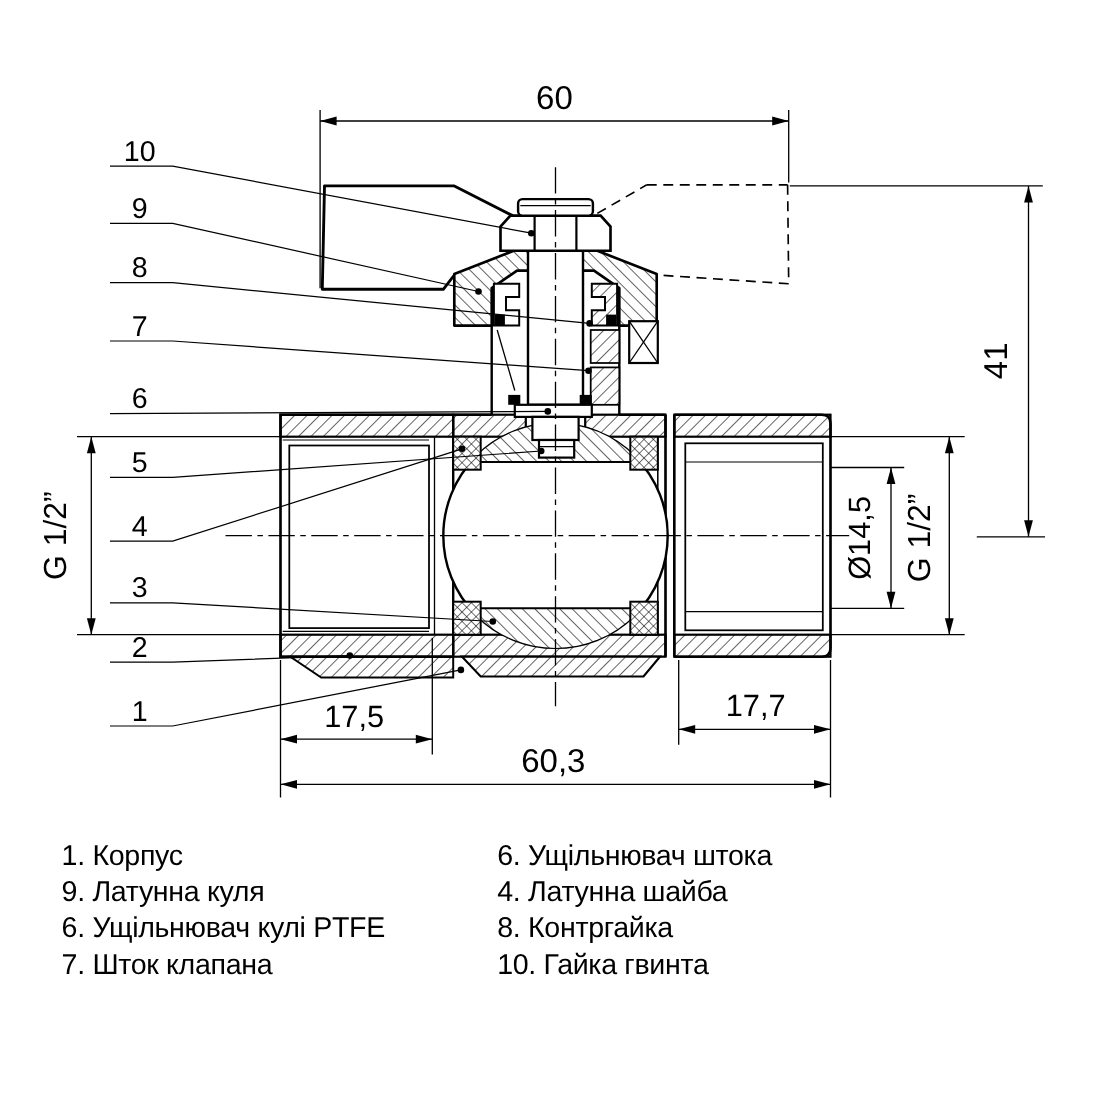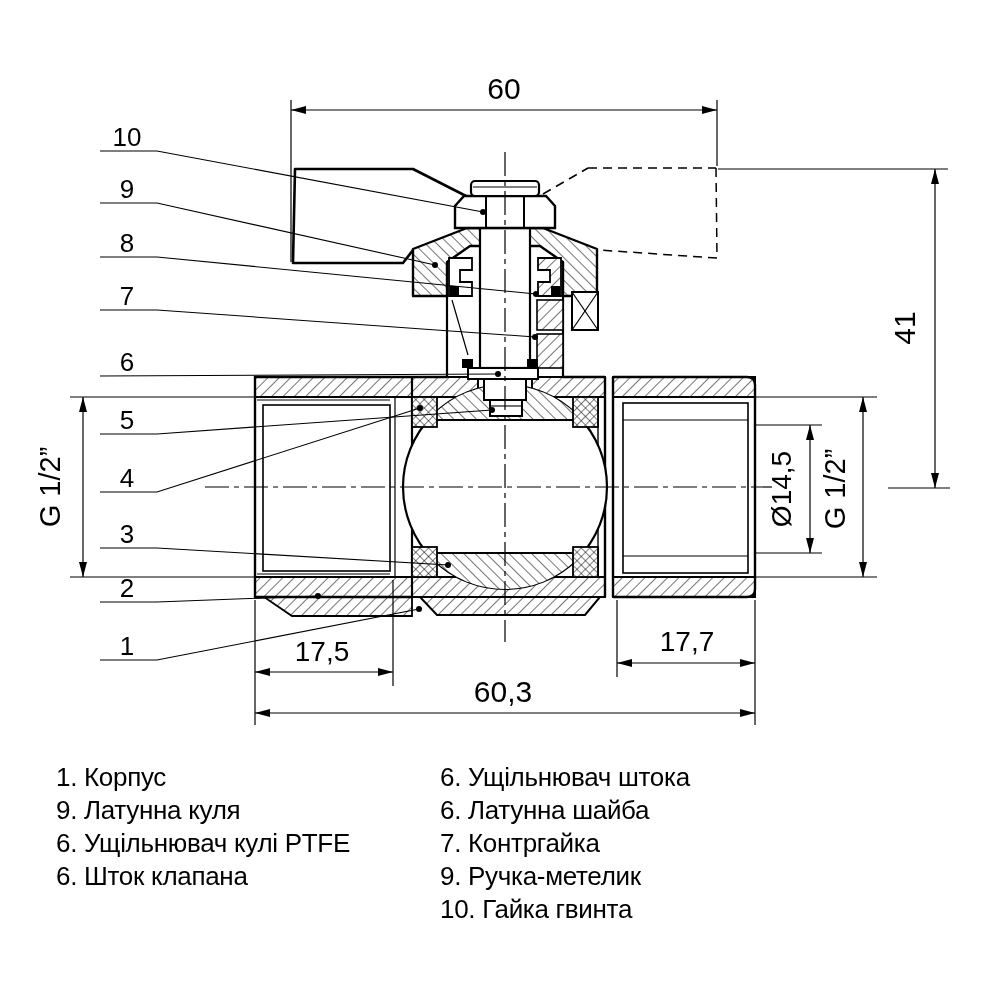--- a/index.html
+++ b/index.html
@@ -7,21 +7,21 @@
          font-family:"Liberation Sans",sans-serif;color:#000;}
   svg{position:absolute;left:0;top:0;}
   svg text{font-family:"Liberation Sans",sans-serif;fill:#000;}
   .dim-num{font-size:30px;}
   .dim-num-sm{font-size:28px;}
   .dim-thread{font-size:29px;}
   .callout-num{font-size:26px;}
   .parts{position:absolute;top:761px;font-size:26px;line-height:33px;letter-spacing:-0.3px;}
   .parts ul{margin:0;padding:0;list-style:none;}
   .parts-left{left:56px;}
-  .parts-right{left:440px;}
+  .parts-right{left:452px;}
 </style>
 </head>
 <body>
 
 <div class="stage">
 <svg width="1000" height="1000" viewBox="0 0 1000 1000">
   <defs>
     <pattern id="hBody" patternUnits="userSpaceOnUse" width="8" height="8" patternTransform="rotate(45)">
       <rect width="8" height="8" fill="#ffffff"></rect>
       <line x1="0" y1="0" x2="0" y2="8" stroke="#000" stroke-width="1.1"></line>
@@ -245,25 +245,24 @@
     <text class="callout-num" x="127" y="597" text-anchor="middle">2</text>
     <text class="callout-num" x="127" y="655" text-anchor="middle">1</text>
   </g>
 </svg>
 
 <div class="parts parts-left">
   <ul>
     <li>1. Корпус</li>
     <li>9. Латунна куля</li>
     <li>6. Ущільнювач кулі PTFE</li>
-    <li>6. Шток клапана</li>
+    <li>7. Шток клапана</li>
   </ul>
 </div>
 <div class="parts parts-right">
   <ul>
     <li>6. Ущільнювач штока</li>
-    <li>6. Латунна шайба</li>
-    <li>7. Контргайка</li>
-    <li>9. Ручка-метелик</li>
+    <li>4. Латунна шайба</li>
+    <li>8. Контргайка</li>
     <li>10. Гайка гвинта</li>
   </ul>
 </div>
 </div>
 
 </body></html>

